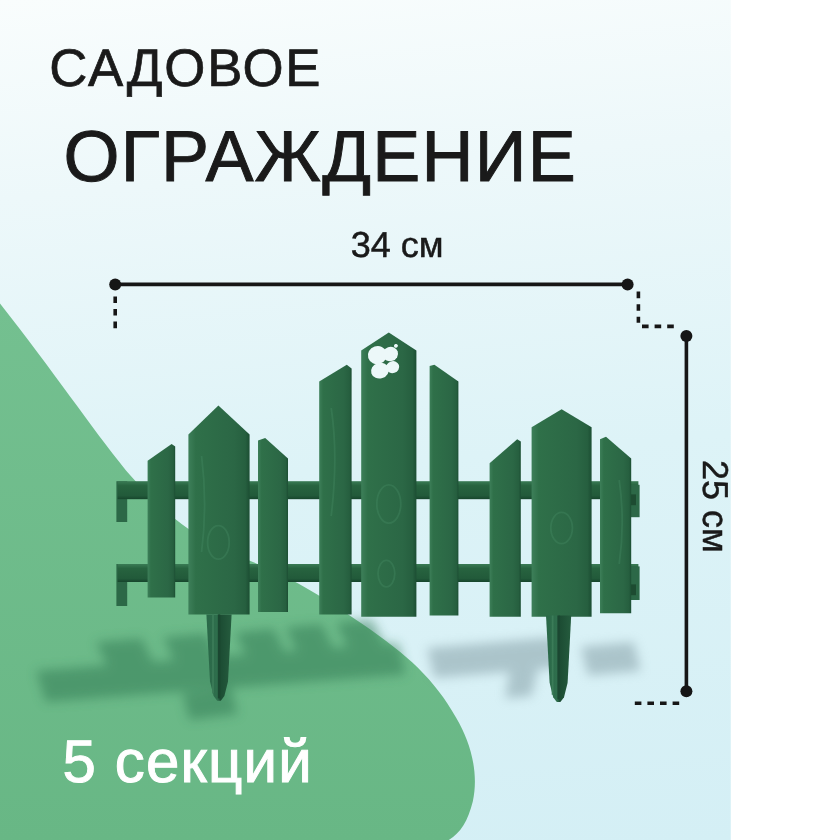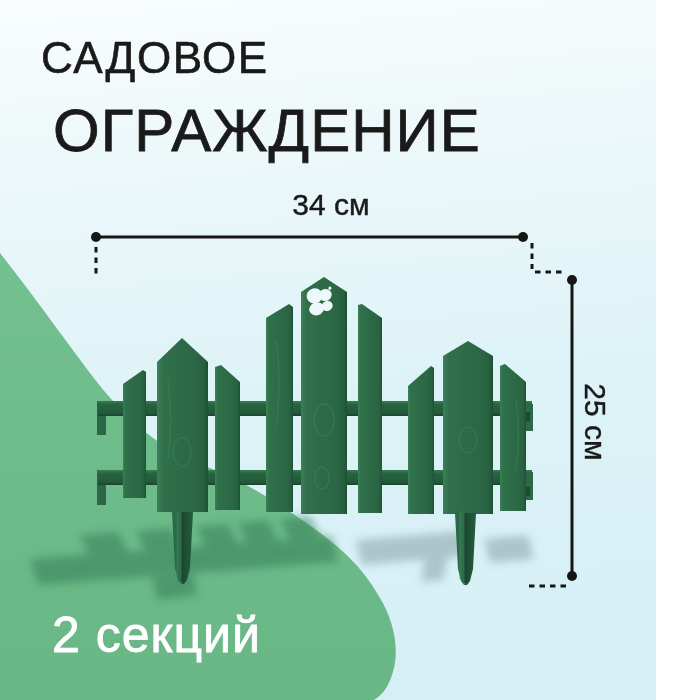--- a/index.html
+++ b/index.html
@@ -1,17 +1,17 @@
 <!DOCTYPE html>
 <html><head>
 <meta charset="utf-8">
 <style>
   html,body{margin:0;padding:0;background:#fff;}
   .stage{
-    position:relative;width:656px;height:700px;overflow:hidden;
+    position:relative;width:609px;height:700px;overflow:hidden;
     font-family:"Liberation Sans","DejaVu Sans",sans-serif;
     background:linear-gradient(175deg,#f9fdfd 0%,#edf8fa 22%,#ddf3f7 55%,#d4eff5 100%);
   }
   .abs{position:absolute;left:0;top:0;}
   .txt{position:absolute;color:#1a1a1a;white-space:nowrap;line-height:1;}
   .title1{left:41px;top:36px;font-size:44px;font-weight:500;letter-spacing:1.5px;-webkit-text-stroke:0.6px #1a1a1a;}
   .title2{left:41px;top:101px;font-size:60px;font-weight:500;letter-spacing:1px;margin-left:12px;-webkit-text-stroke:0.8px #1a1a1a;}
   .dim-w{left:331px;top:190px;font-size:30px;font-weight:500;transform:translateX(-50%);-webkit-text-stroke:0.4px #161616;}
   .dim-h{left:524px;top:406px;width:140px;height:32px;font-size:30px;font-weight:500;text-align:center;
          transform:rotate(90deg);-webkit-text-stroke:0.4px #161616;}
@@ -145,15 +145,15 @@
       <circle cx="572" cy="280" r="5" stroke="none"></circle>
       <circle cx="572" cy="576" r="5" stroke="none"></circle>
       <line x1="566" y1="586" x2="527" y2="586" stroke-dasharray="5.5 5"></line>
     </g>
   </svg>
 
   <div class="txt title1">САДОВОЕ</div>
   <div class="txt title2">ОГРАЖДЕНИЕ</div>
   <div class="txt dim-w">34 см</div>
   <div class="txt dim-h">25 см</div>
-  <div class="txt footer">2 секций</div>
+  <div class="txt footer">5 секций</div>
 
 </div>
 
 </body></html>

